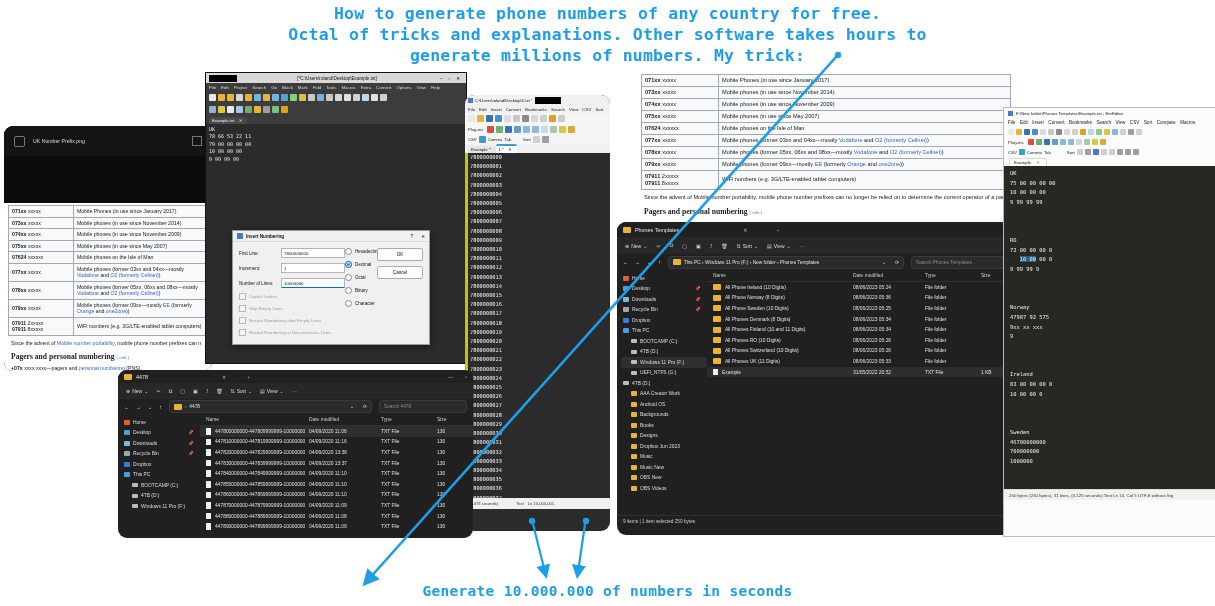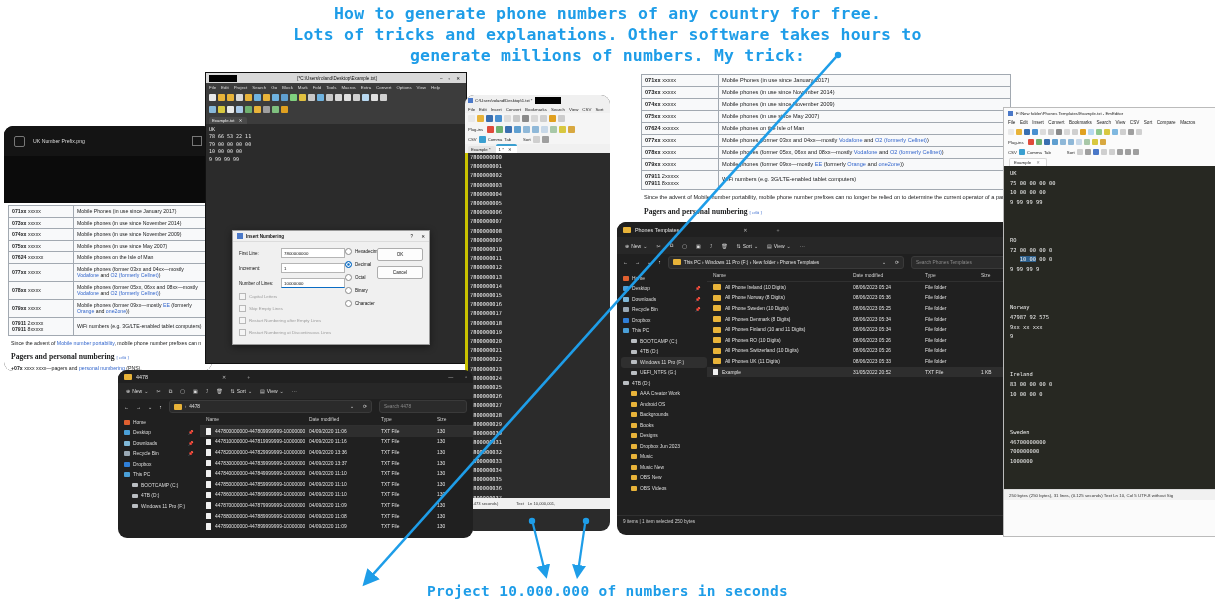--- a/index.html
+++ b/index.html
@@ -125,21 +125,21 @@
   .emed .sb{height:10px;background:#f1f1f1;color:#333;display:flex;align-items:center;
             gap:8px;padding:0 5px;font-size:4.4px;border-top:1px solid #ddd;}
 
   .cap{position:absolute;background:#000;}
   svg.arrows{position:absolute;left:0;top:0;width:1215px;height:606px;pointer-events:none;}
 </style>
 </head>
 <body>
 
 <div class="headline">How to generate phone numbers of any country for free.
-Lots of tricks and explanations. Other software takes hours to
+Octal of tricks and explanations. Other software takes hours to
 generate millions of numbers. My trick:</div>
 
 <div class="win rounded" style="left:4px;top:126px;width:208px;height:245px;background:#0b0b0b;">
   <div style="height:30px;display:flex;align-items:center;gap:8px;padding:0 10px;background:#141414;color:#ddd;font-size:5.2px;">
      <span style="width:9px;height:9px;border:1px solid #777;border-radius:2px;display:inline-block;"></span>
      <span>UK Number Prefix.png</span>
      <span style="margin-left:auto;width:8px;height:8px;border:1px solid #777;"></span>
   </div>
   <div style="height:47px;background:#0b0b0b;"></div>
   <div class="wiki" style="padding:2px 4px 0 4px;height:168px;overflow:hidden;">
@@ -1070,13 +1070,13 @@
     </marker>
   </defs>
   <circle cx="838" cy="55" r="3.2" fill="#1e9de8"></circle>
   <line x1="836" y1="57" x2="368" y2="580" stroke="#1e9de8" stroke-width="2.6" marker-end="url(#ah)"></line>
   <line x1="533" y1="524" x2="545" y2="572" stroke="#1e9de8" stroke-width="2.2" marker-end="url(#ah)"></line>
   <circle cx="532" cy="521" r="3.2" fill="#1e9de8"></circle>
   <line x1="585" y1="524" x2="578" y2="572" stroke="#1e9de8" stroke-width="2.2" marker-end="url(#ah)"></line>
   <circle cx="586" cy="521" r="3.2" fill="#1e9de8"></circle>
 </svg>
 
-<div class="bottomline">Project 10.000.000 of numbers in seconds</div>
+<div class="bottomline">Generate 10.000.000 of numbers in seconds</div>
 
 </body></html>

